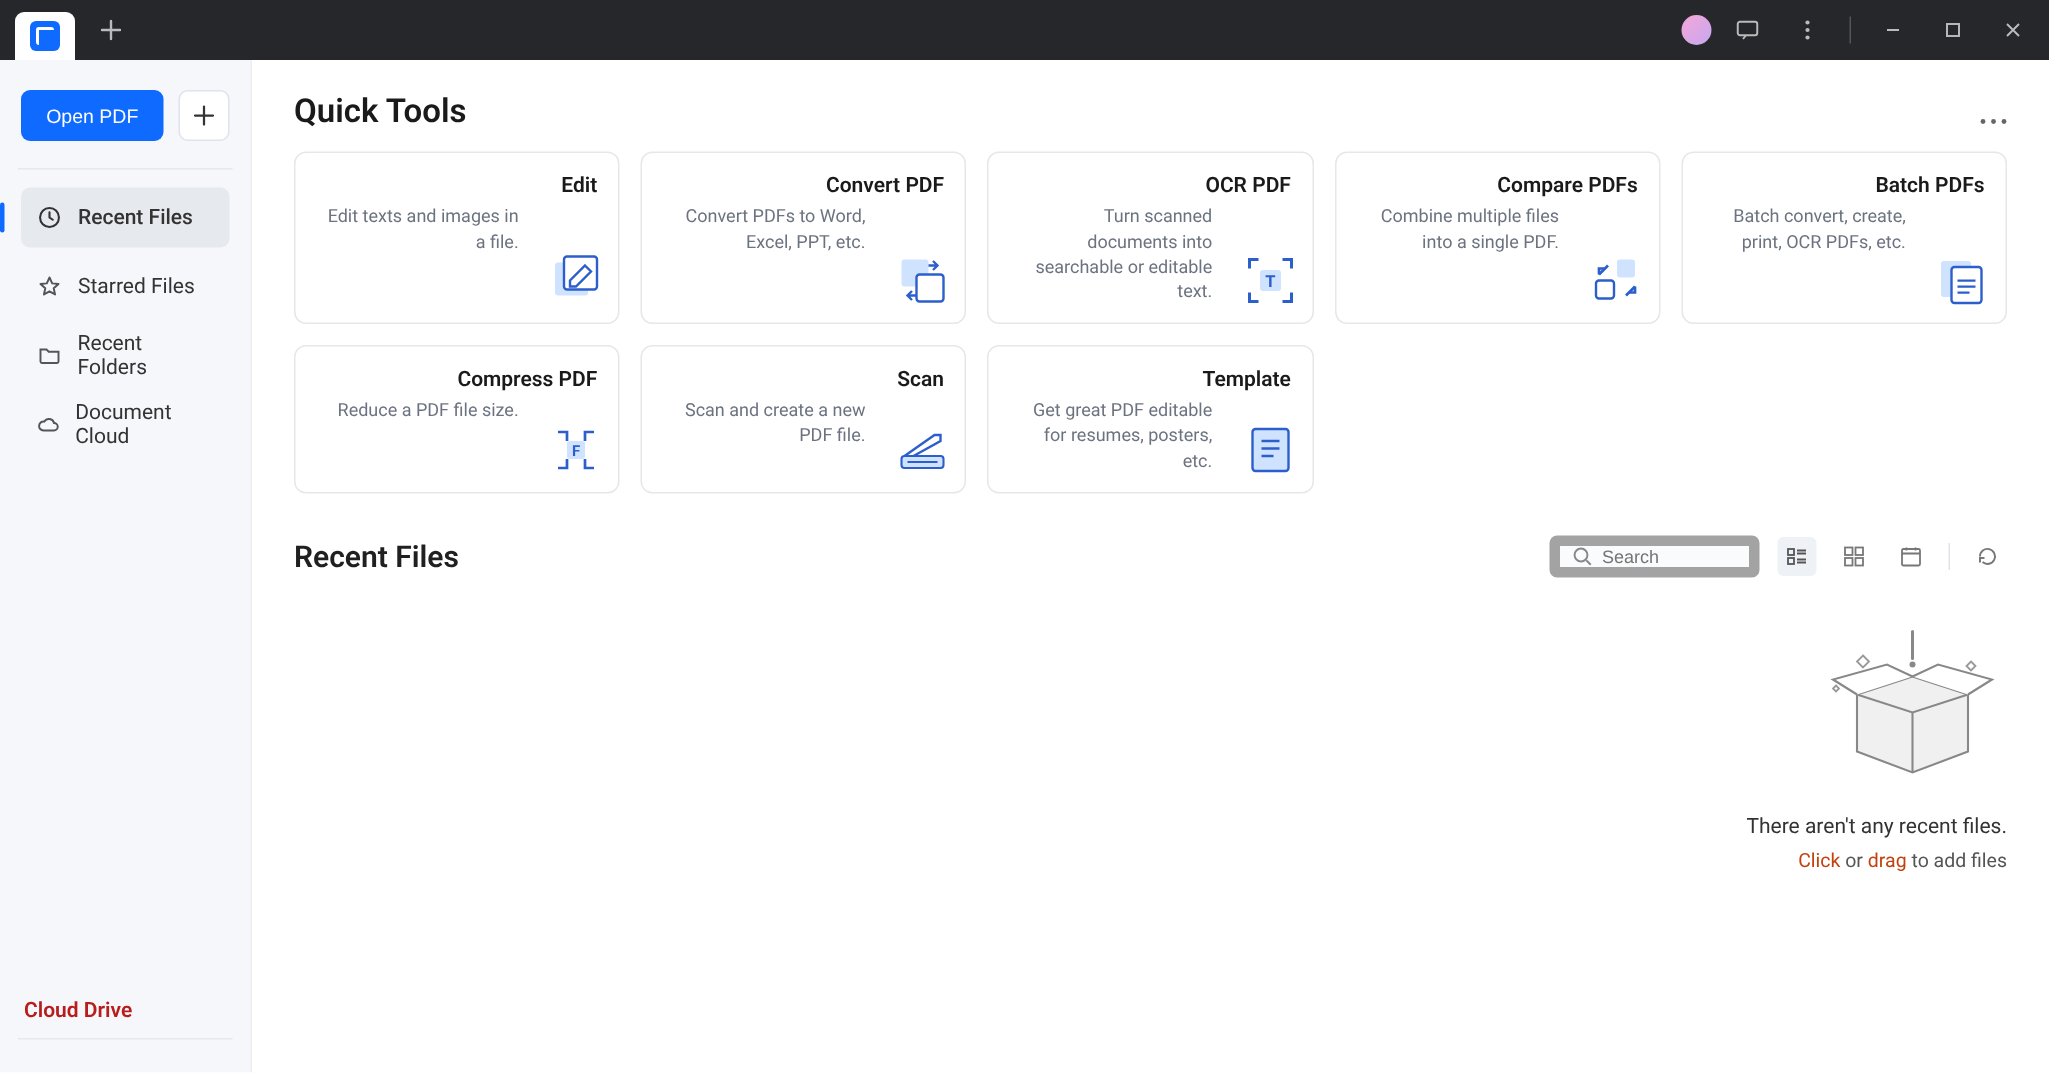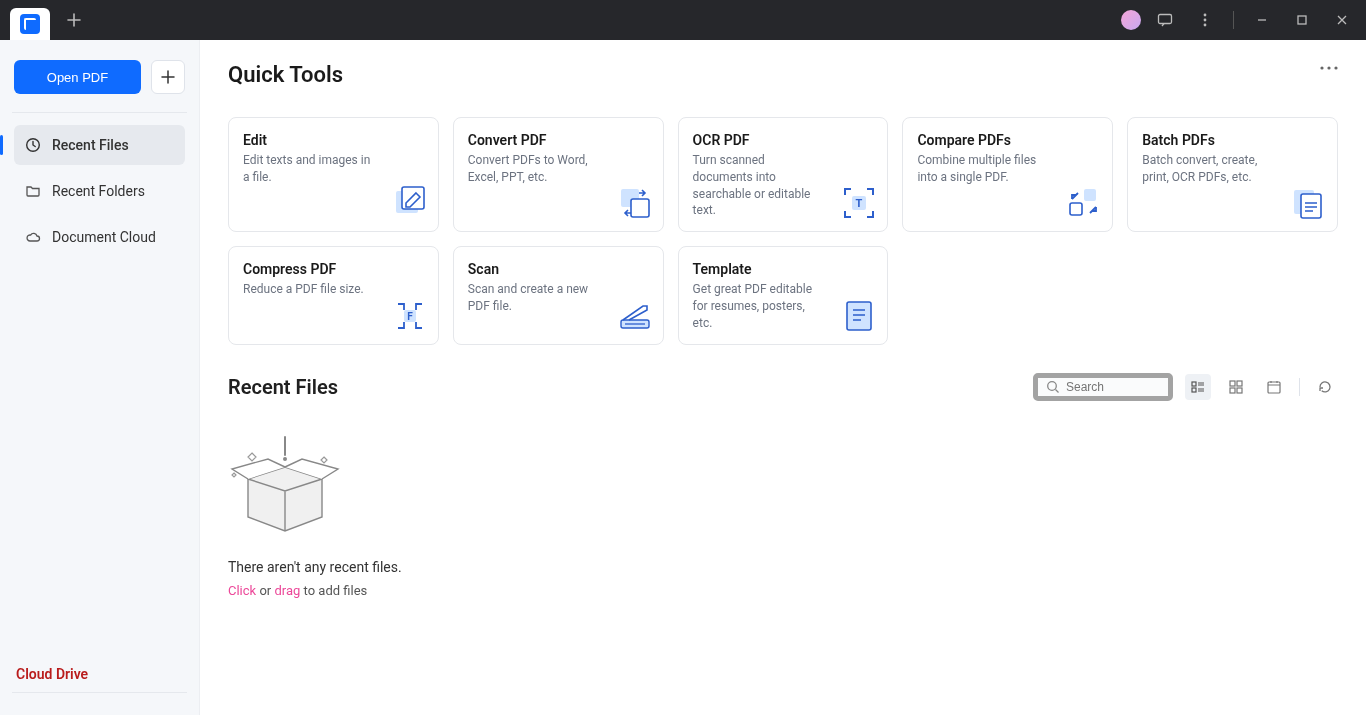--- a/index.html
+++ b/index.html
@@ -38,21 +38,21 @@
   width: 28px; height: 28px; margin-left: 10px;
   display:flex;align-items:center;justify-content:center;
   color:#ccc;font-size:16px;cursor:pointer;
 }
 .titlebar-right { display:flex;align-items:center;gap:8px;color:#ccc;}
 .tb-icon{width:32px;height:32px;display:flex;align-items:center;justify-content:center;cursor:pointer;font-size:14px;}
 .avatar{width:20px;height:20px;border-radius:50%;background:linear-gradient(135deg,#f5a6d8,#c7a8f0);}
 .tb-divider{width:1px;height:18px;background:#555;margin:0 4px;}
 .app-body{display:flex;height:calc(715px - 40px);}
 .sidebar{
-  width: 200px;
+  width: 168px;
   background:#f5f7fa;
   border-right:1px solid #eceef2;
   padding: 20px 14px 10px 14px;
   display:flex;flex-direction:column;
 }
 .open-row{display:flex;gap:10px;margin-bottom:18px;}
 .open-btn{
   flex:1;background:#0f6bff;color:#fff;border:none;border-radius:6px;
   height:34px;font-size:13px;font-weight:500;cursor:pointer;
 }
@@ -66,48 +66,48 @@
   display:flex;align-items:center;gap:10px;
   height:40px;padding:0 10px;border-radius:6px;
   font-size:14px;color:#333;cursor:pointer;margin-bottom:6px;
 }
 .nav-item.active{background:#e6e9ee;font-weight:500;position:relative;}
 .nav-item.active::before{content:"";position:absolute;left:-14px;top:10px;width:3px;height:20px;background:#0f6bff;border-radius:2px;}
 .nav-icon{width:18px;height:18px;display:flex;align-items:center;justify-content:center;color:#555;}
 .sidebar-spacer{flex:1;}
 .cloud-title{font-size:14px;font-weight:600;color:#b91c1c;padding:4px 2px 10px;}
 .content{flex:1;padding:22px 28px;overflow:auto;background:#fff;}
-.section-head{display:flex;align-items:flex-start;justify-content:space-between;margin-bottom:30px;}
+.section-head{display:flex;align-items:flex-end;justify-content:space-between;margin-bottom:14px;}
 .section-title{font-size:22px;font-weight:600;color:#1a1a1a;}
 .more-dots{color:#666;font-size:18px;cursor:pointer;padding:4px 0;}
-.tool-grid{display:grid;grid-template-columns:repeat(5,1fr);gap:14px;margin-bottom:28px;}
+.tool-grid{display:grid;grid-template-columns:repeat(5,1fr);gap:14px;margin-bottom:28px;text-align:right;}
 .tool-card{
   border:1px solid #e5e7eb;border-radius:8px;padding:14px 14px 12px 14px;
   min-height:92px;position:relative;cursor:pointer;background:#fff;
 }
 .tool-title{font-size:14px;font-weight:600;color:#1a1a1a;margin-bottom:4px;}
 .tool-desc{font-size:12px;color:#6c7380;line-height:1.4;max-width:72%;}
 .tool-icon{position:absolute;right:10px;bottom:10px;width:36px;height:36px;}
 .recent-head{display:flex;align-items:center;justify-content:space-between;margin-bottom:16px;}
 .recent-title{font-size:20px;font-weight:600;}
 .recent-controls{display:flex;align-items:center;gap:12px;}
 .search-box{
   display:flex;align-items:center;gap:6px;
-  border:5px solid #a3a3a3;border-radius:5px;background:#fafbfc;
+  border:7px solid #a3a3a3;border-radius:5px;background:#fafbfc;
   height:28px;padding:0 8px;width:140px;
 }
 .search-box input{border:none;outline:none;background:transparent;font-size:12px;color:#555;width:100%;}
 .view-icon{width:26px;height:26px;display:flex;align-items:center;justify-content:center;color:#555;cursor:pointer;border-radius:4px;}
 .view-icon.active{background:#eef1f5;}
 .ctrl-divider{width:1px;height:18px;background:#dfe3ea;}
-.empty-state{display:flex;flex-direction:column;align-items:flex-start;margin-top:30px;}
+.empty-state{display:flex;flex-direction:column;align-items:flex-end;margin-top:30px;}
 .empty-illus{width:120px;height:110px;margin-bottom:18px;}
 .empty-text1{font-size:14px;color:#333;margin-bottom:8px;}
 .empty-text2{font-size:13px;color:#555;}
-.link{color:#ec4899;cursor:pointer;}
+.link{color:#c2410c;cursor:pointer;}
 svg{display:block;}
 </style>
 </head>
 <body>
 
 <div class="titlebar">
   <div class="titlebar-left">
     <div class="app-tab">
       <div class="app-logo"></div>
     </div>
@@ -164,20 +164,28 @@
     <div class="side-divider"></div>
 
     <div class="nav-item active">
       <span class="nav-icon">
           <svg width="16" height="16" viewBox="0 0 16 16">
             <circle cx="8" cy="8" r="6.3" fill="none" stroke="#333" stroke-width="1.4"></circle>
             <path d="M8 4.5V8l2.2 1.5" stroke="#333" stroke-width="1.4" fill="none" stroke-linecap="round"></path>
           </svg>
         </span>
       <span>Recent Files</span>
+    </div>
+    <div class="nav-item">
+      <span class="nav-icon">
+          <svg width="16" height="16" viewBox="0 0 16 16">
+            <path d="M8 2l1.8 3.9 4.2.4-3.2 2.9.9 4.1L8 11.2 4.3 13.3l.9-4.1L2 6.3l4.2-.4z" fill="none" stroke="#555" stroke-width="1.3" stroke-linejoin="round"></path>
+          </svg>
+        </span>
+      <span>Starred Files</span>
     </div>
     <div class="nav-item">
       <span class="nav-icon">
           <svg width="16" height="16" viewBox="0 0 16 16">
             <path d="M2 4h4l1.5 1.5H14V12a1 1 0 0 1-1 1H3a1 1 0 0 1-1-1z" fill="none" stroke="#555" stroke-width="1.3"></path>
           </svg>
         </span>
       <span>Recent Folders</span>
     </div>
     <div class="nav-item">

